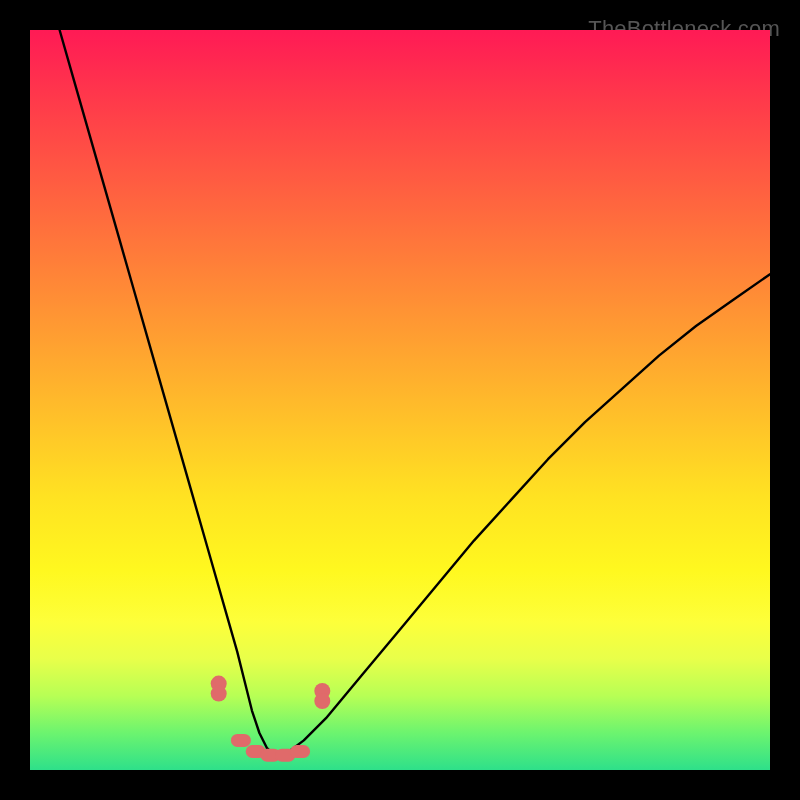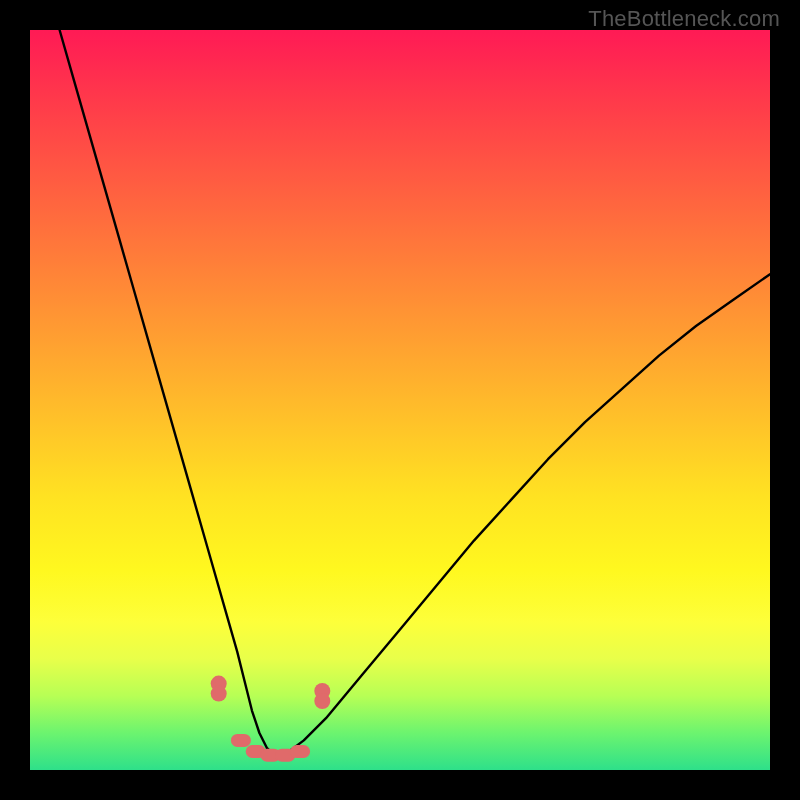--- a/index.html
+++ b/index.html
@@ -36,21 +36,21 @@
       #fff81f 73%,
       #fdff3a 80%,
       #e8ff4a 85%,
       #b7ff55 90%,
       #6cf46f 95%,
       #2ee08a 100%
     );
   }
   .watermark {
     position: absolute;
-    top: 6px;
+    top: 16px;
     right: 20px;
     color: #555;
     font-size: 22px;
     font-weight: 500;
     letter-spacing: 0.2px;
     user-select: none;
   }
   svg.curve {
     position: absolute;
     top: 0;

